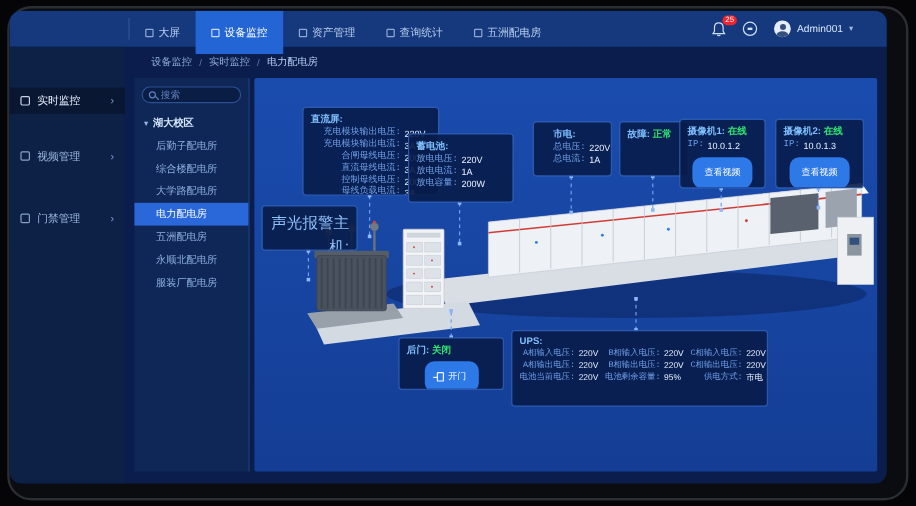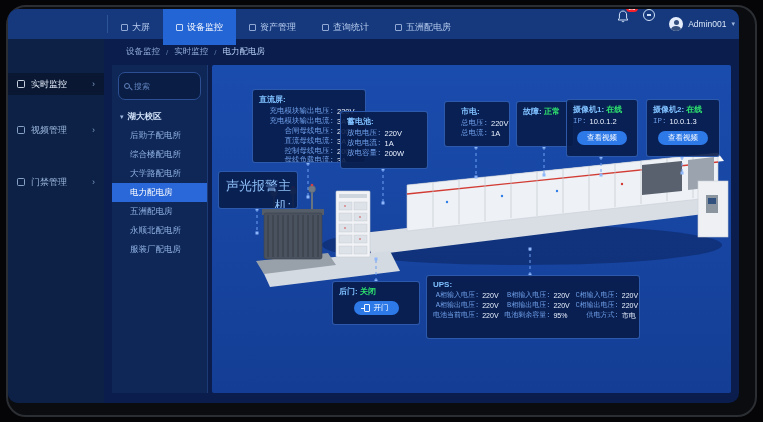--- a/index.html
+++ b/index.html
@@ -10,21 +10,21 @@
   .window { position:absolute; left:8px; top:9px; width:731px; height:394px; border-radius:10px;
             overflow:hidden; background:#0a1d4d; }
 
   
   .topbar { position:absolute; left:0; top:0; right:0; height:30px; background:#15397c; }
   .topbar .divider { position:absolute; left:99px; top:6px; width:1px; height:18px; background:#2b5596; }
   .tabs { position:absolute; left:100px; top:0; height:36px; display:flex; }
   .tab { padding:0 13px; display:flex; align-items:center; gap:4px; color:#b9cdf0; font-size:9px; cursor:default; }
   .tab.active { background:#2465d5; color:#ffffff; }
   .tico { width:7px; height:7px; border:1px solid currentColor; opacity:.75; border-radius:1px; flex:0 0 auto; }
-  .top-right { position:absolute; right:4px; top:0; height:30px; display:flex; gap:14px; }
+  .top-right { position:absolute; right:28px; top:0; height:30px; display:flex; align-items:center; gap:14px; }
   .bell-wrap { position:relative; width:12px; height:13px; }
   .badge { position:absolute; top:-5px; right:-9px; background:#f5222d; color:#fff; font-size:6.5px;
            line-height:8px; padding:0 2.5px; border-radius:5px; }
   .ring { width:12px; height:12px; border:1.3px solid #cfe0f8; border-radius:50%; position:relative; }
   .ring::after { content:""; position:absolute; left:2.5px; top:4px; width:4.5px; height:1.5px; background:#cfe0f8; }
   .userbox { display:flex; align-items:center; gap:5px; color:#dbe7fa; font-size:8.5px; }
   .avatar { width:14px; height:14px; border-radius:50%; background:#e6eefb; position:relative; overflow:hidden; }
   .avatar::before { content:""; position:absolute; left:4.5px; top:2.5px; width:5px; height:5px; border-radius:50%; background:#35507e; }
   .avatar::after { content:""; position:absolute; left:2px; top:8.5px; width:10px; height:7px; border-radius:50%; background:#35507e; }
   .caret { font-size:7px; color:#9fb6dd; }
@@ -39,21 +39,21 @@
 
   
   .breadcrumb { position:absolute; left:104px; top:30px; height:26px; display:flex; align-items:center;
                 gap:6px; font-size:8.5px; color:#8fa9d6; padding-left:14px; }
   .crumb.last { color:#b8d0f5; }
   .sep { color:#5f7cab; font-size:8px; }
 
   
   .tree { position:absolute; left:104px; top:56px; width:96px; bottom:10px; background:#0e2757;
           border-right:1px solid #1d3c77; padding-top:7px; }
-  .search { margin:0 6px 8px 6px; height:28px; border:1px solid #2b4f92; border-radius:7px;
+  .search { margin:0 6px 8px 6px; height:14px; border:1px solid #2b4f92; border-radius:7px;
             background:#0a1d44; display:flex; align-items:center; gap:4px; padding:0 5px; }
   .search input { background:transparent; border:0; outline:0; color:#cfe0f8; font-size:8px; width:58px; }
   .search input::placeholder { color:#5f82bd; }
   .mag { width:6px; height:6px; border:1px solid #5f82bd; border-radius:50%; position:relative; flex:0 0 auto; }
   .mag::after { content:""; position:absolute; width:3.5px; height:1px; background:#5f82bd;
                 transform:rotate(45deg); right:-3px; bottom:-1px; }
   .tnode-root { display:flex; gap:4px; align-items:center; font-size:8.5px; color:#d6e6fb; padding:3px 8px; font-weight:bold; }
   .tnode-root .caret2 { font-size:7px; color:#9db8de; }
   .titem { font-size:8.5px; color:#8fb0e2; padding:3.5px 4px 3.5px 18px; white-space:nowrap; }
   .titem.selected { background:#2a67d8; color:#ffffff; }
@@ -67,21 +67,21 @@
 
   
   .card { position:absolute; background:rgba(8,28,74,.9); border:1px solid rgba(64,122,220,.65);
           border-radius:3px; padding:4px 6px; z-index:3; overflow:hidden; }
   .ct { font-size:8px; color:#7fc0ff; font-weight:bold; margin-bottom:2px; white-space:nowrap; }
   .crow { display:flex; gap:3px; font-size:7.5px; line-height:1.32; white-space:nowrap; }
   .right .crow { justify-content:flex-end; }
   .cl { color:#6f9fe8;font-family:Liberation Mono, monospace; }
   .cv { color:#eaf2ff; min-width:22px; }
   .ok { color:#2ee56e; }
-  .btn { background:#2e79e8; color:#fff; font-size:7.5px; border:none; border-radius:8px; height:14px;
+  .btn { background:#2e79e8; color:#fff; font-size:7.5px; border:none; border-radius:8px; height:26px;
          padding:6px 10px; display:inline-flex; align-items:center; justify-content:center; gap:4px; cursor:pointer; }
   .btn-row { display:flex; justify-content:center; margin-top:4px; }
   .door-ico { width:6px; height:8px; border:1px solid rgba(255,255,255,.95); border-radius:1px; position:relative; }
   .door-ico::after { content:""; position:absolute; left:-3.5px; top:3px; width:4px; height:1px; background:#fff; }
 
   #card-dc      { left:40px;  top:24px;  width:114px; height:74px; }
   #card-batt    { left:128px; top:46px;  width:88px;  height:58px; }
   #card-mains   { left:232px; top:36px;  width:66px;  height:46px;padding-left:16px; }
   #card-fault   { left:304px; top:36px;  width:58px;  height:46px; }
   #card-cam1    { left:354px; top:34px;  width:72px;  height:58px; }

